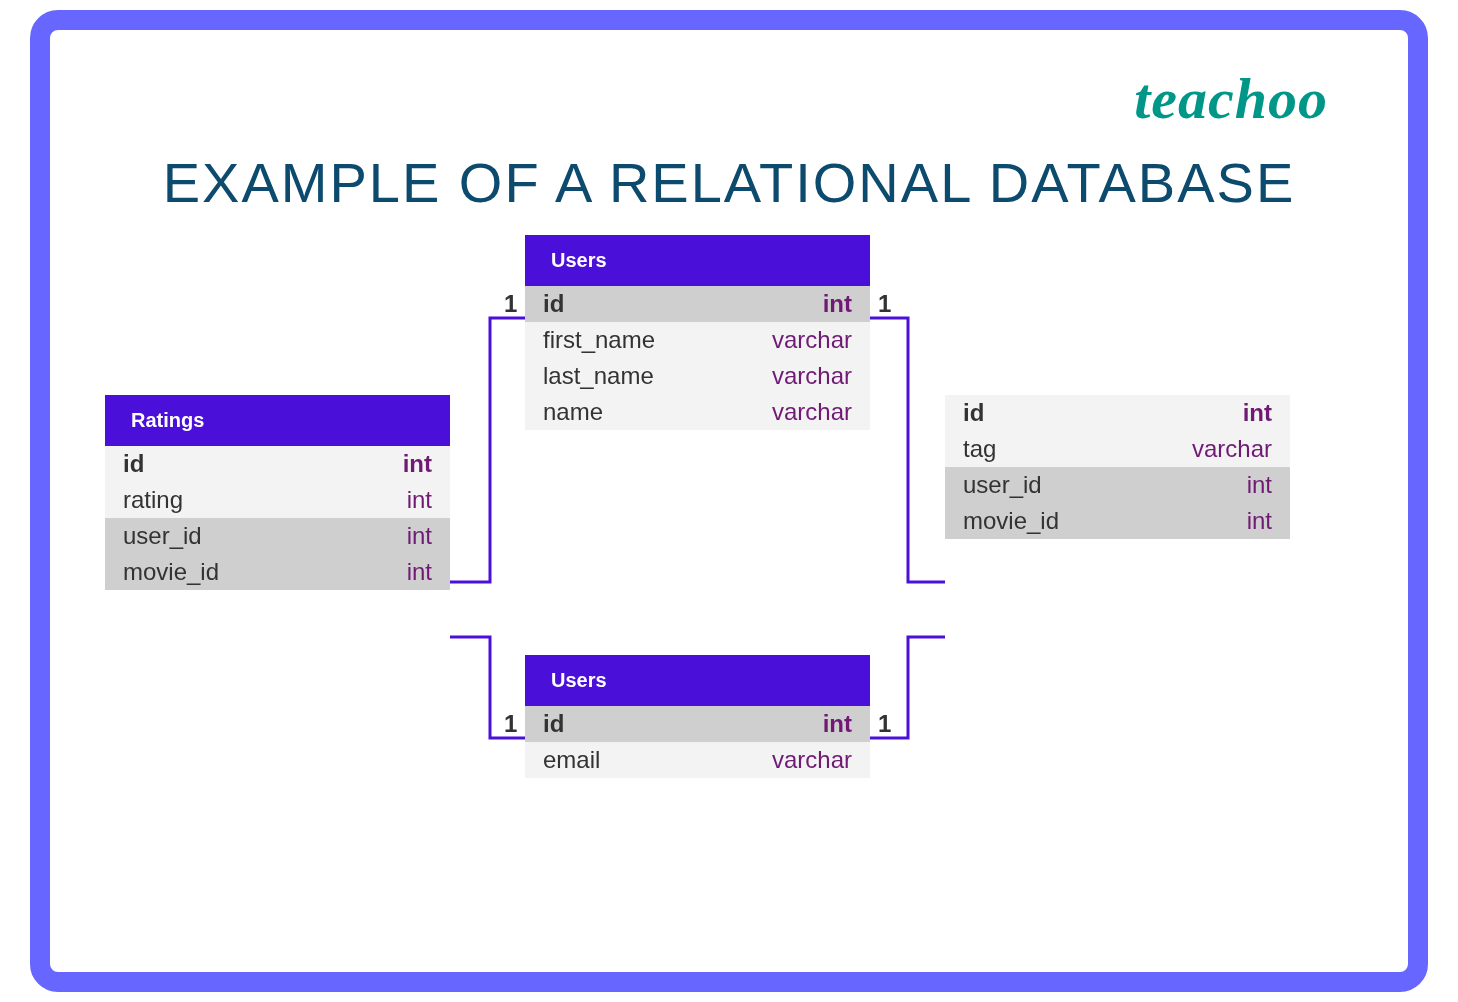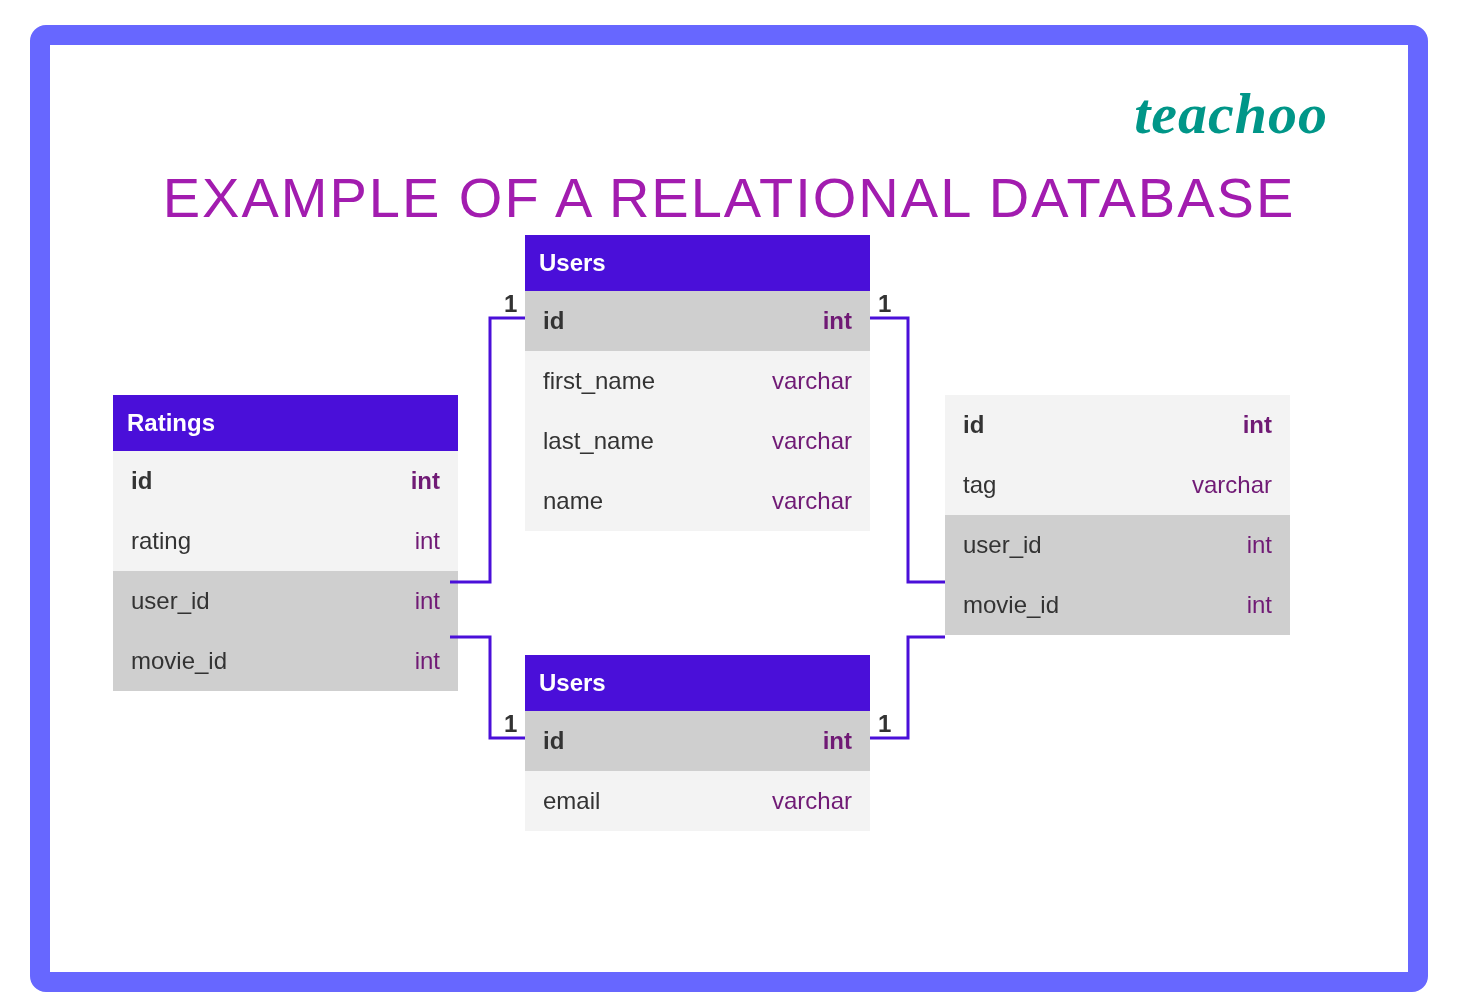--- a/index.html
+++ b/index.html
@@ -14,64 +14,63 @@
       font-family: Arial, Helvetica, sans-serif;
       position: relative;
     }
     .frame {
       position: absolute;
       left: 30px;
       top: 10px;
       right: 30px;
       bottom: 10px;
       border: 20px solid #6767ff;
-      border-radius: 16px;
+      border-radius: 28px;
       background: #ffffff;
-      margin-top: 15px;
     }
     .brand {
       position: absolute;
       top: 35px;
       right: 80px;
       font-family: 'Brush Script MT', cursive;
       font-style: italic;
       font-weight: bold;
       font-size: 58px;
       color: #009688;
       letter-spacing: 1px;
     }
     .heading {
       position: absolute;
       top: 120px;
       left: 0;
       right: 0;
       text-align: center;
       font-size: 56px;
       font-weight: 400;
-      color: #a21caf;
+      color: #0c4a6e;
       letter-spacing: 2px;
       font-family: 'Segoe UI Light', 'Segoe UI', Arial, sans-serif;
     }
     .table-box {
       position: absolute;
       background: #fff;
       font-size: 24px;
       color: #333;
     }
     .table-header {
       background: #4a0fd9;
       color: #fff;
       font-weight: bold;
-      padding: 14px 14px;
-      font-size: 24px;
+      padding: 14px 26px;
+      font-size: 20px;
     }
     .table-row {
       display: flex;
       justify-content: space-between;
-      padding: 16px 18px;
+      padding: 4px 18px;
       align-items: center;
     }
     .table-row.light { background: #f3f3f3; text-align: center; }
     .table-row.dark  { background: #cfcfcf; }
     .col-name { font-weight: 400; color: #333; }
     .col-type { font-weight: 400; color: #701a75; }
     .bold { font-weight: bold; }
     .cardinality {
       position: absolute;
       font-size: 24px;
@@ -93,21 +92,21 @@
     }
   </style>
 </head>
 <body>
 
 <div class="frame">
   <div class="brand">teachoo</div>
   <div class="heading">EXAMPLE OF A RELATIONAL DATABASE</div>
 </div>
 
-<div class="table-box" id="tbl-ratings" style="left:113px; top:395px; width:345px;">
+<div class="table-box" id="tbl-ratings" style="left:105px; top:395px; width:345px;">
   <div class="table-header">Ratings</div>
 <div class="table-row light">
       <span class="col-name bold">id</span>
       <span class="col-type bold">int</span>
     </div>
     <div class="table-row light">
       <span class="col-name">rating</span>
       <span class="col-type">int</span>
     </div>
     <div class="table-row dark">

